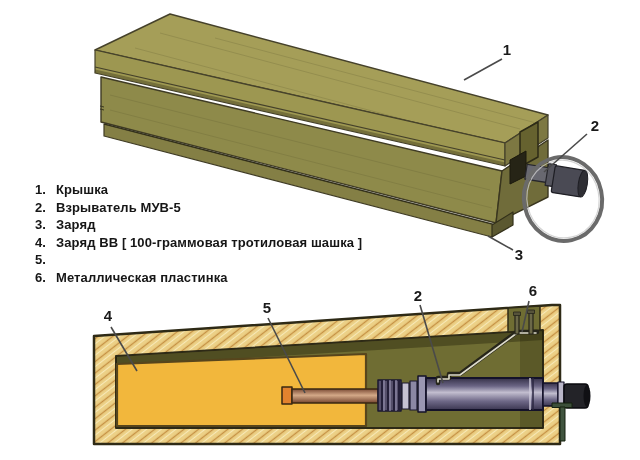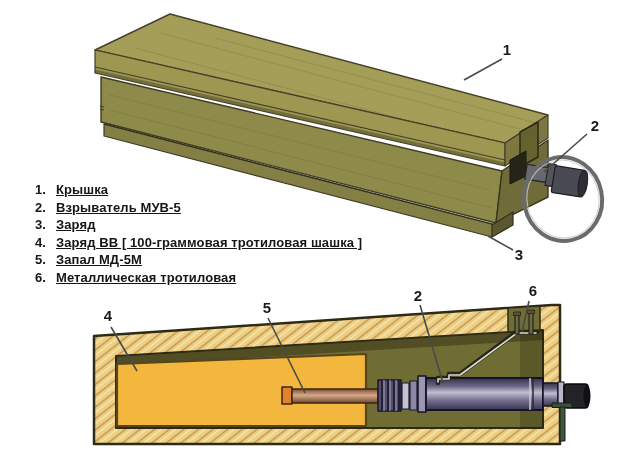--- a/index.html
+++ b/index.html
@@ -12,21 +12,21 @@
     position:absolute;transform:translate(-50%,-50%);
     font-weight:bold;font-size:15px;color:#1a1a1a;line-height:1;
     text-shadow:0 0 1px rgba(255,255,255,.6);
   }
   .legend{
     position:absolute;left:35px;top:181px;width:380px;
     font-weight:bold;font-size:13px;color:#161616;
   }
   .legend .row{display:flex;height:17.5px;align-items:center;}
   .legend .num{flex:0 0 21px;}
-  .legend .lab{white-space:nowrap;letter-spacing:.1px;text-decoration:underline;}
+  .legend .lab{white-space:nowrap;letter-spacing:.1px;}
 </style>
 </head>
 <body>
 
 <div class="stage">
 
   <svg width="640" height="460" viewBox="0 0 640 460">
     <defs>
       <pattern id="woodp" patternUnits="userSpaceOnUse" width="9" height="9" patternTransform="rotate(-38)">
         <rect width="9" height="9" fill="#ecd086"></rect>
@@ -184,21 +184,20 @@
     <div class="row">
       <span class="num">3.</span>
       <span class="lab">Заряд</span>
     </div>
     <div class="row">
       <span class="num">4.</span>
       <span class="lab">Заряд ВВ [ 100-граммовая тротиловая шашка ]</span>
     </div>
     <div class="row">
       <span class="num">5.</span>
-      <span class="lab">Запал МД-5М</span>
     </div>
     <div class="row">
       <span class="num">6.</span>
-      <span class="lab">Металлическая тротиловая</span>
+      <span class="lab">Металлическая пластинка</span>
     </div>
   </div>
 
 </div>
 
 </body></html>

